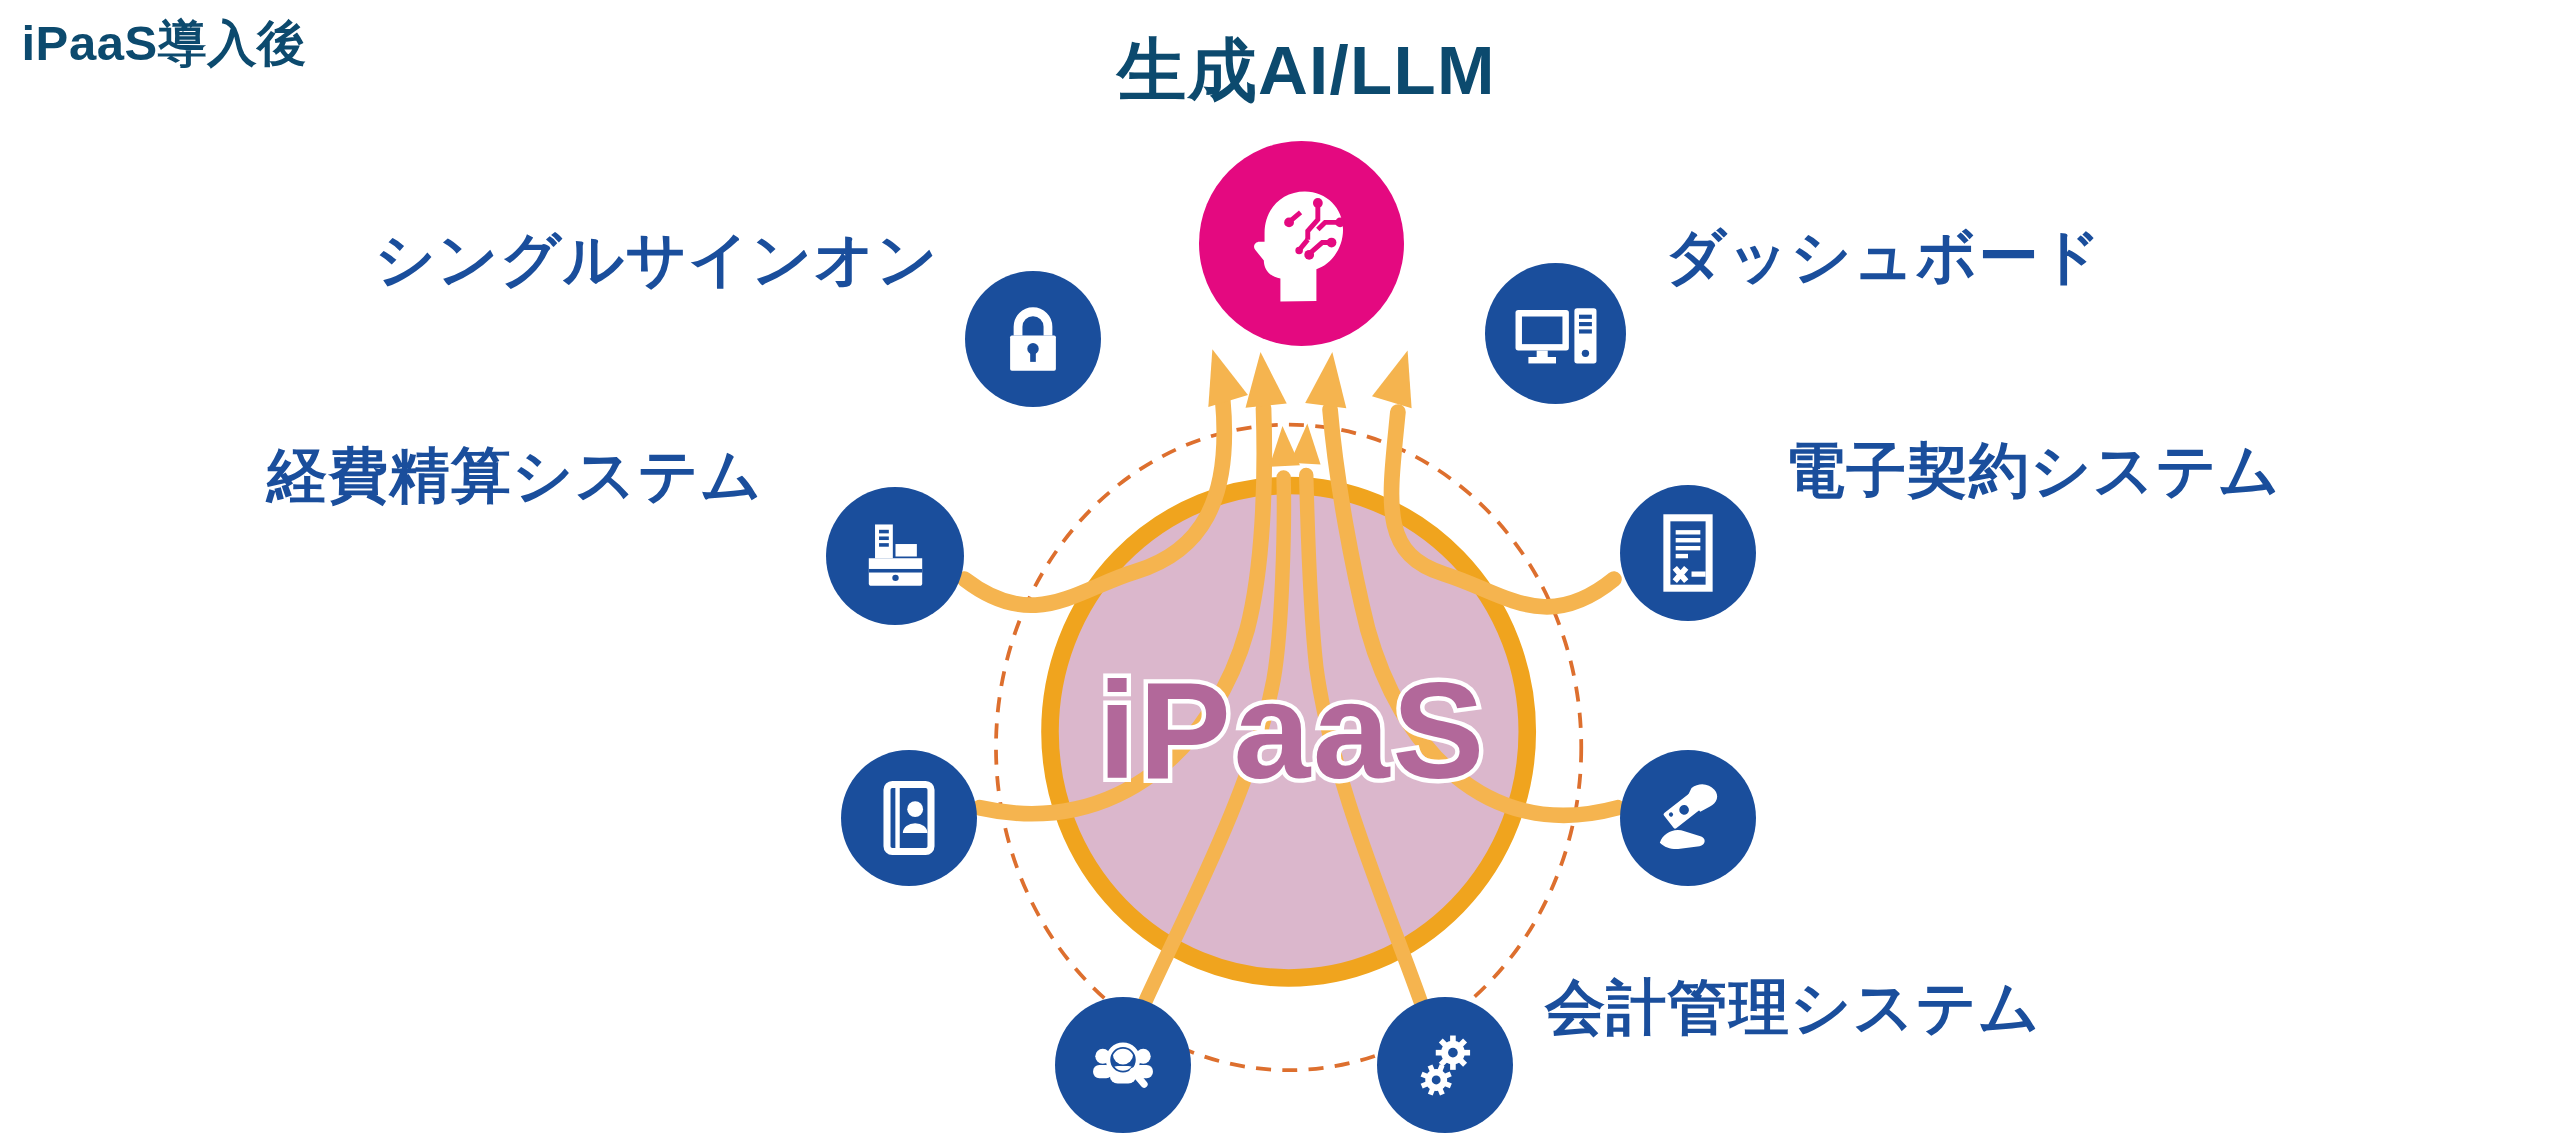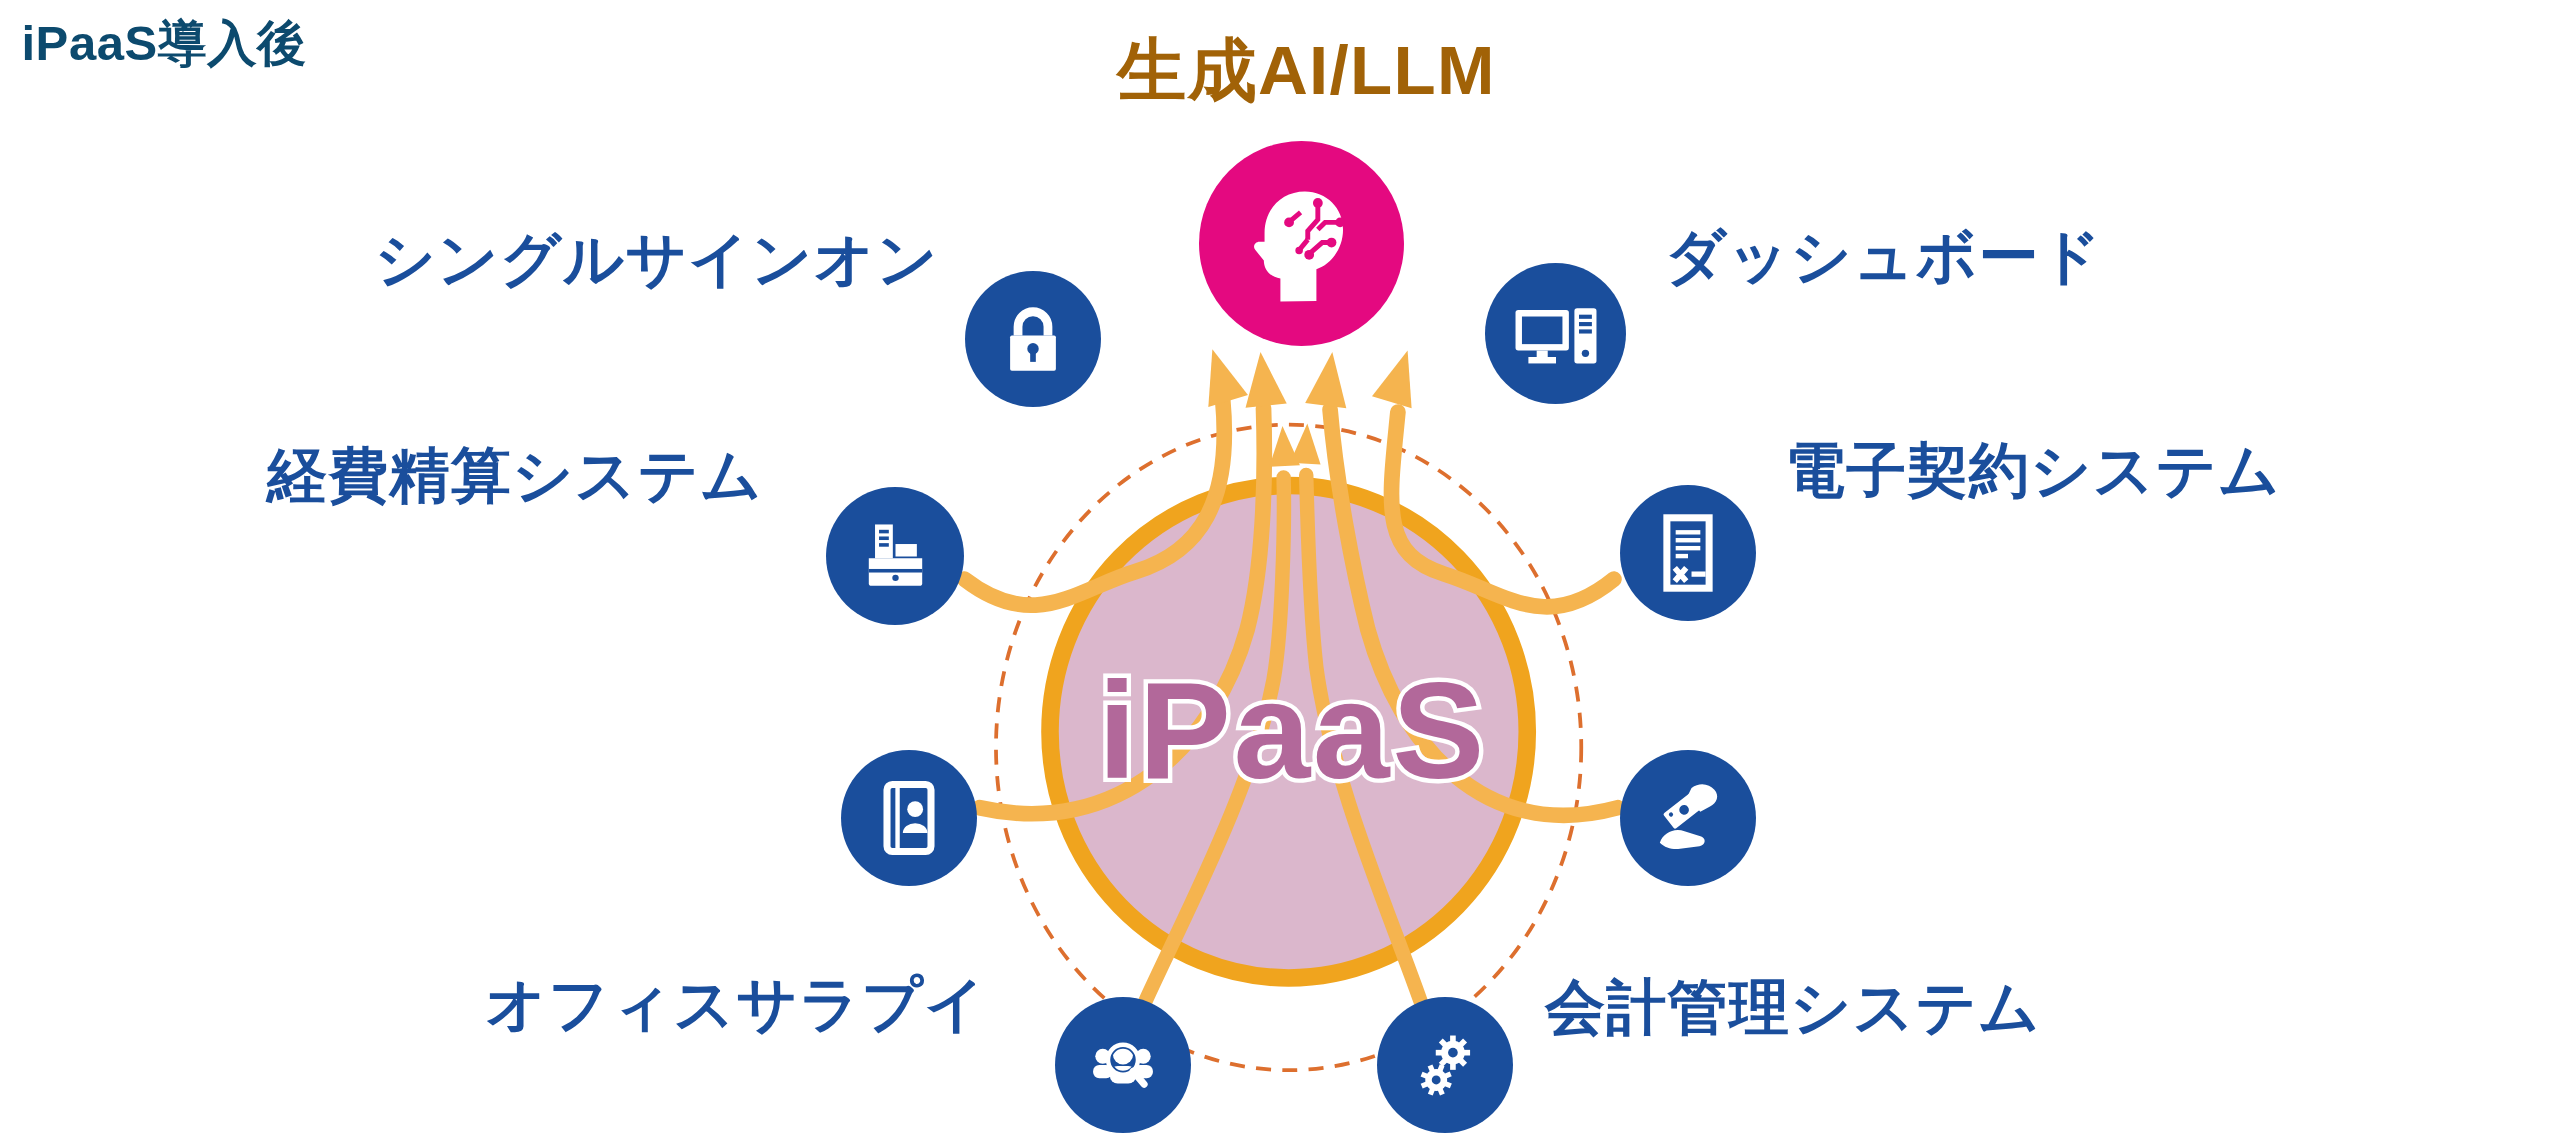--- a/index.html
+++ b/index.html
@@ -10,21 +10,21 @@
     overflow:hidden;
     font-family:"Liberation Sans","DejaVu Sans",sans-serif;
   }
   .page-title{
     position:absolute;left:21.4px;top:11.3px;
     font-size:49px;font-weight:bold;color:#0c4a6e;
     letter-spacing:0.6px;white-space:nowrap;
   }
   .ai-title{
     position:absolute;left:1068px;top:25px;width:477px;
-    font-size:69px;font-weight:bold;color:#a16207;
+    font-size:69px;font-weight:bold;color:#0c4a6e;
     text-align:center;white-space:nowrap;letter-spacing:1.3px;
   }
   .node-label{
     position:absolute;
     font-size:60px;font-weight:bold;color:#1a4e9c;
     letter-spacing:1.3px;white-space:nowrap;line-height:1.1;
   }
   .node-circle{
     position:absolute;border-radius:50%;
     background:#1a4e9c;
@@ -213,17 +213,16 @@
           <circle r="5.5" fill="#1a4e9c"></circle>
         </g>
       </svg>
     </span>
   </div>
 
   <div class="node-label" style="right:1637px;top:227px;">シングルサインオン</div>
   <div class="node-label" style="left:1665px;top:224px;">ダッシュボード</div>
   <div class="node-label" style="right:1813px;top:443px;">経費精算システム</div>
   <div class="node-label" style="left:1785px;top:438px;">電子契約システム</div>
-  <div class="node-label" style="right:1589px;top:972px;">オフィスサラプイ</div>
   <div class="node-label" style="left:1545px;top:975px;">会計管理システム</div>
 
 </div>
 
 
 </body></html>

